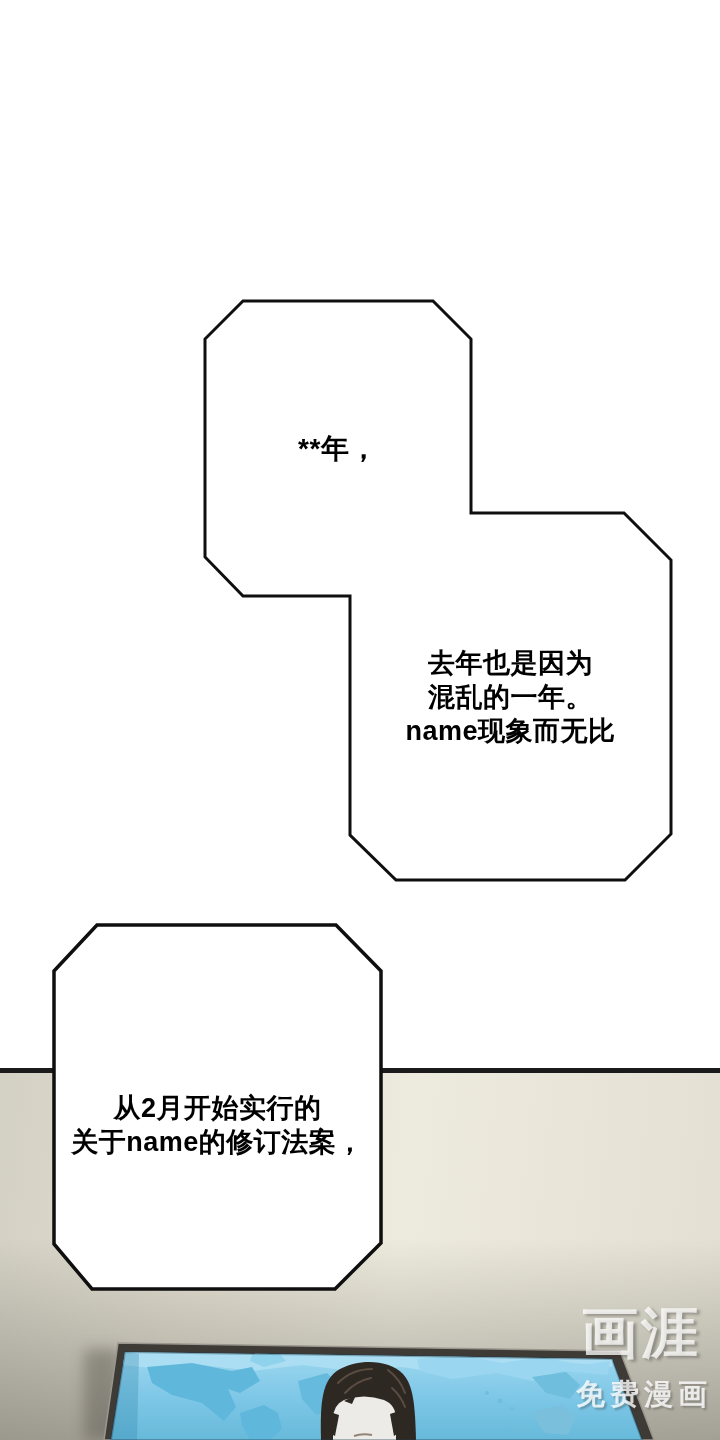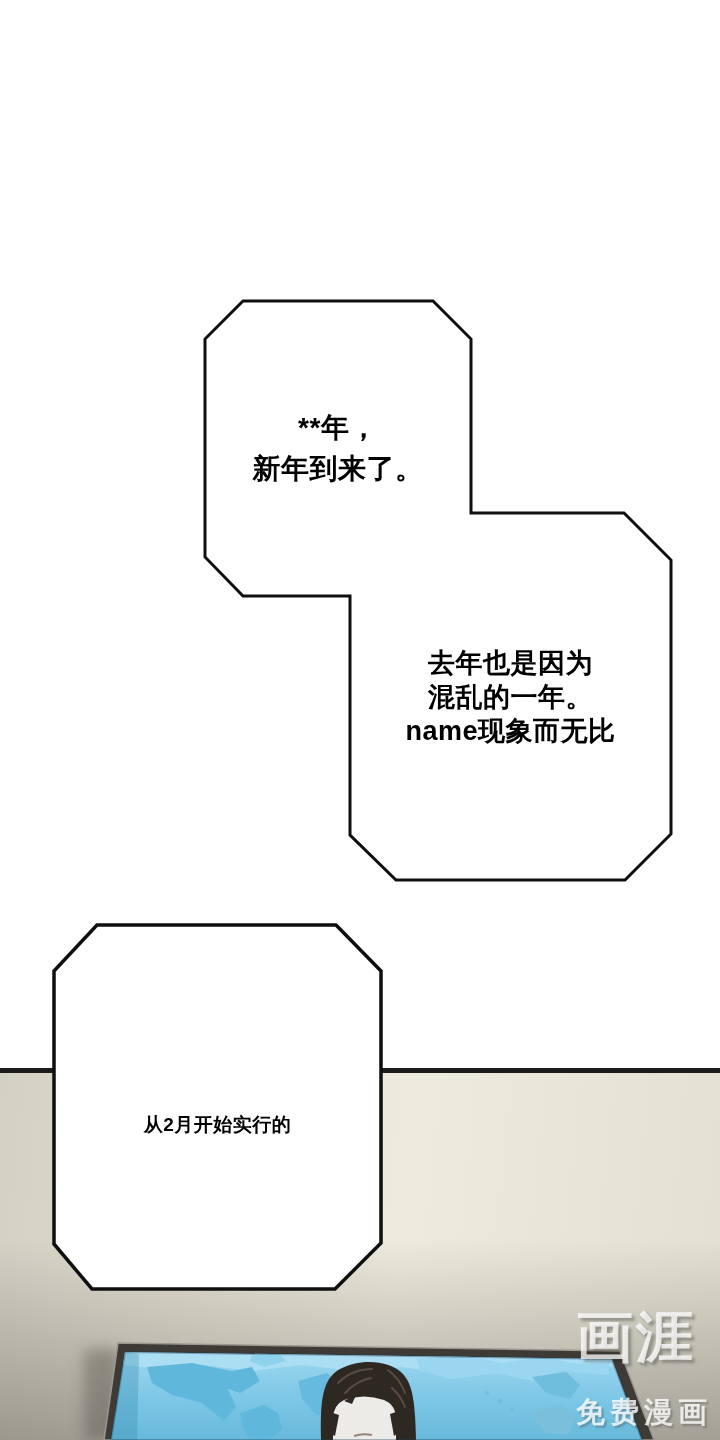--- a/index.html
+++ b/index.html
@@ -16,40 +16,40 @@
       linear-gradient(180deg, rgba(0,0,0,0) 45%, rgba(73,70,64,0.42) 100%),
       linear-gradient(96deg, #d3d0c4 0%, #e3e0d2 28%, #edebdd 55%, #e3e0d3 100%);
     overflow:hidden;
   }
   .tv-shadow{
     position:absolute;left:84px;top:276px;width:36px;height:92px;
     background:rgba(78,75,68,0.40);filter:blur(7px);border-radius:6px;
   }
   .tv-svg{position:absolute;left:102px;top:268px;}
   
-  .wm{position:absolute;right:8px;top:1308px;text-align:left;pointer-events:none;}
+  .wm{position:absolute;right:8px;top:1308px;text-align:center;pointer-events:none;font-family:Liberation Mono, monospace;}
   .wm-logo{
     font-size:57px;font-weight:bold;line-height:1.05;letter-spacing:3px;
     color:rgba(255,255,255,0.76);text-shadow:3px 3px 3px rgba(45,43,40,0.35);
     padding-right:6px;transform:scaleY(0.97);
   }
   .wm-tag{
-    font-size:29px;font-weight:bold;letter-spacing:5px;margin-top:25px;
+    font-size:29px;font-weight:bold;letter-spacing:5px;margin-top:7px;
     color:rgba(255,255,255,0.80);text-shadow:2px 2px 2px rgba(45,43,40,0.30);
   }
   
   .bubbles-svg{position:absolute;left:0;top:0;}
   .btext{
     position:absolute;display:flex;flex-direction:column;
     align-items:center;justify-content:center;text-align:center;
     color:#000;font-weight:700;letter-spacing:0.5px;box-sizing:border-box;
   }
   .b1{left:205px;top:300px;width:266px;height:296px;font-size:28px;line-height:41px;}
   .b2{left:350px;top:513px;width:321px;height:367px;font-size:27px;line-height:34px;}
-  .b3{left:54px;top:925px;width:327px;height:364px;font-size:19px;line-height:34px;padding-top:36px;}
+  .b3{left:54px;top:925px;width:327px;height:364px;font-size:27px;line-height:34px;padding-top:36px;}
 </style>
 </head>
 <body>
 
 <div class="canvas">
 
   <div class="wall">
     <div class="tv-shadow"></div>
     <svg class="tv-svg" width="556" height="99" viewBox="0 0 556 99">
       <defs>
@@ -115,24 +115,24 @@
     <div class="wm-tag">免费漫画</div>
   </div>
 
   <svg class="bubbles-svg" width="720" height="1440" viewBox="0 0 720 1440">
     <path d="M243,301 L433,301 L471,339 L471,513 L624,513 L671,560 L671,834 L625,880 L396,880 L350,835 L350,596 L243,596 L205,557 L205,339 Z" fill="#ffffff" stroke="#0f0f0f" stroke-width="3"></path>
     <path d="M97,925 L336,925 L381,971 L381,1243 L335,1289 L92,1289 L54,1244 L54,971 Z" fill="#ffffff" stroke="#0f0f0f" stroke-width="3.5"></path>
   </svg>
 
   <div class="btext b1">
     <div>**年，</div>
-    <div>新年到来了。</div>
   </div>
   <div class="btext b2">
     <div>去年也是因为</div>
     <div>混乱的一年。</div>
     <div>name现象而无比</div>
   </div>
   <div class="btext b3">
     <div>从2月开始实行的</div>
+    <div>关于name的修订法案，</div>
   </div>
 
 </div>
 
 </body></html>

